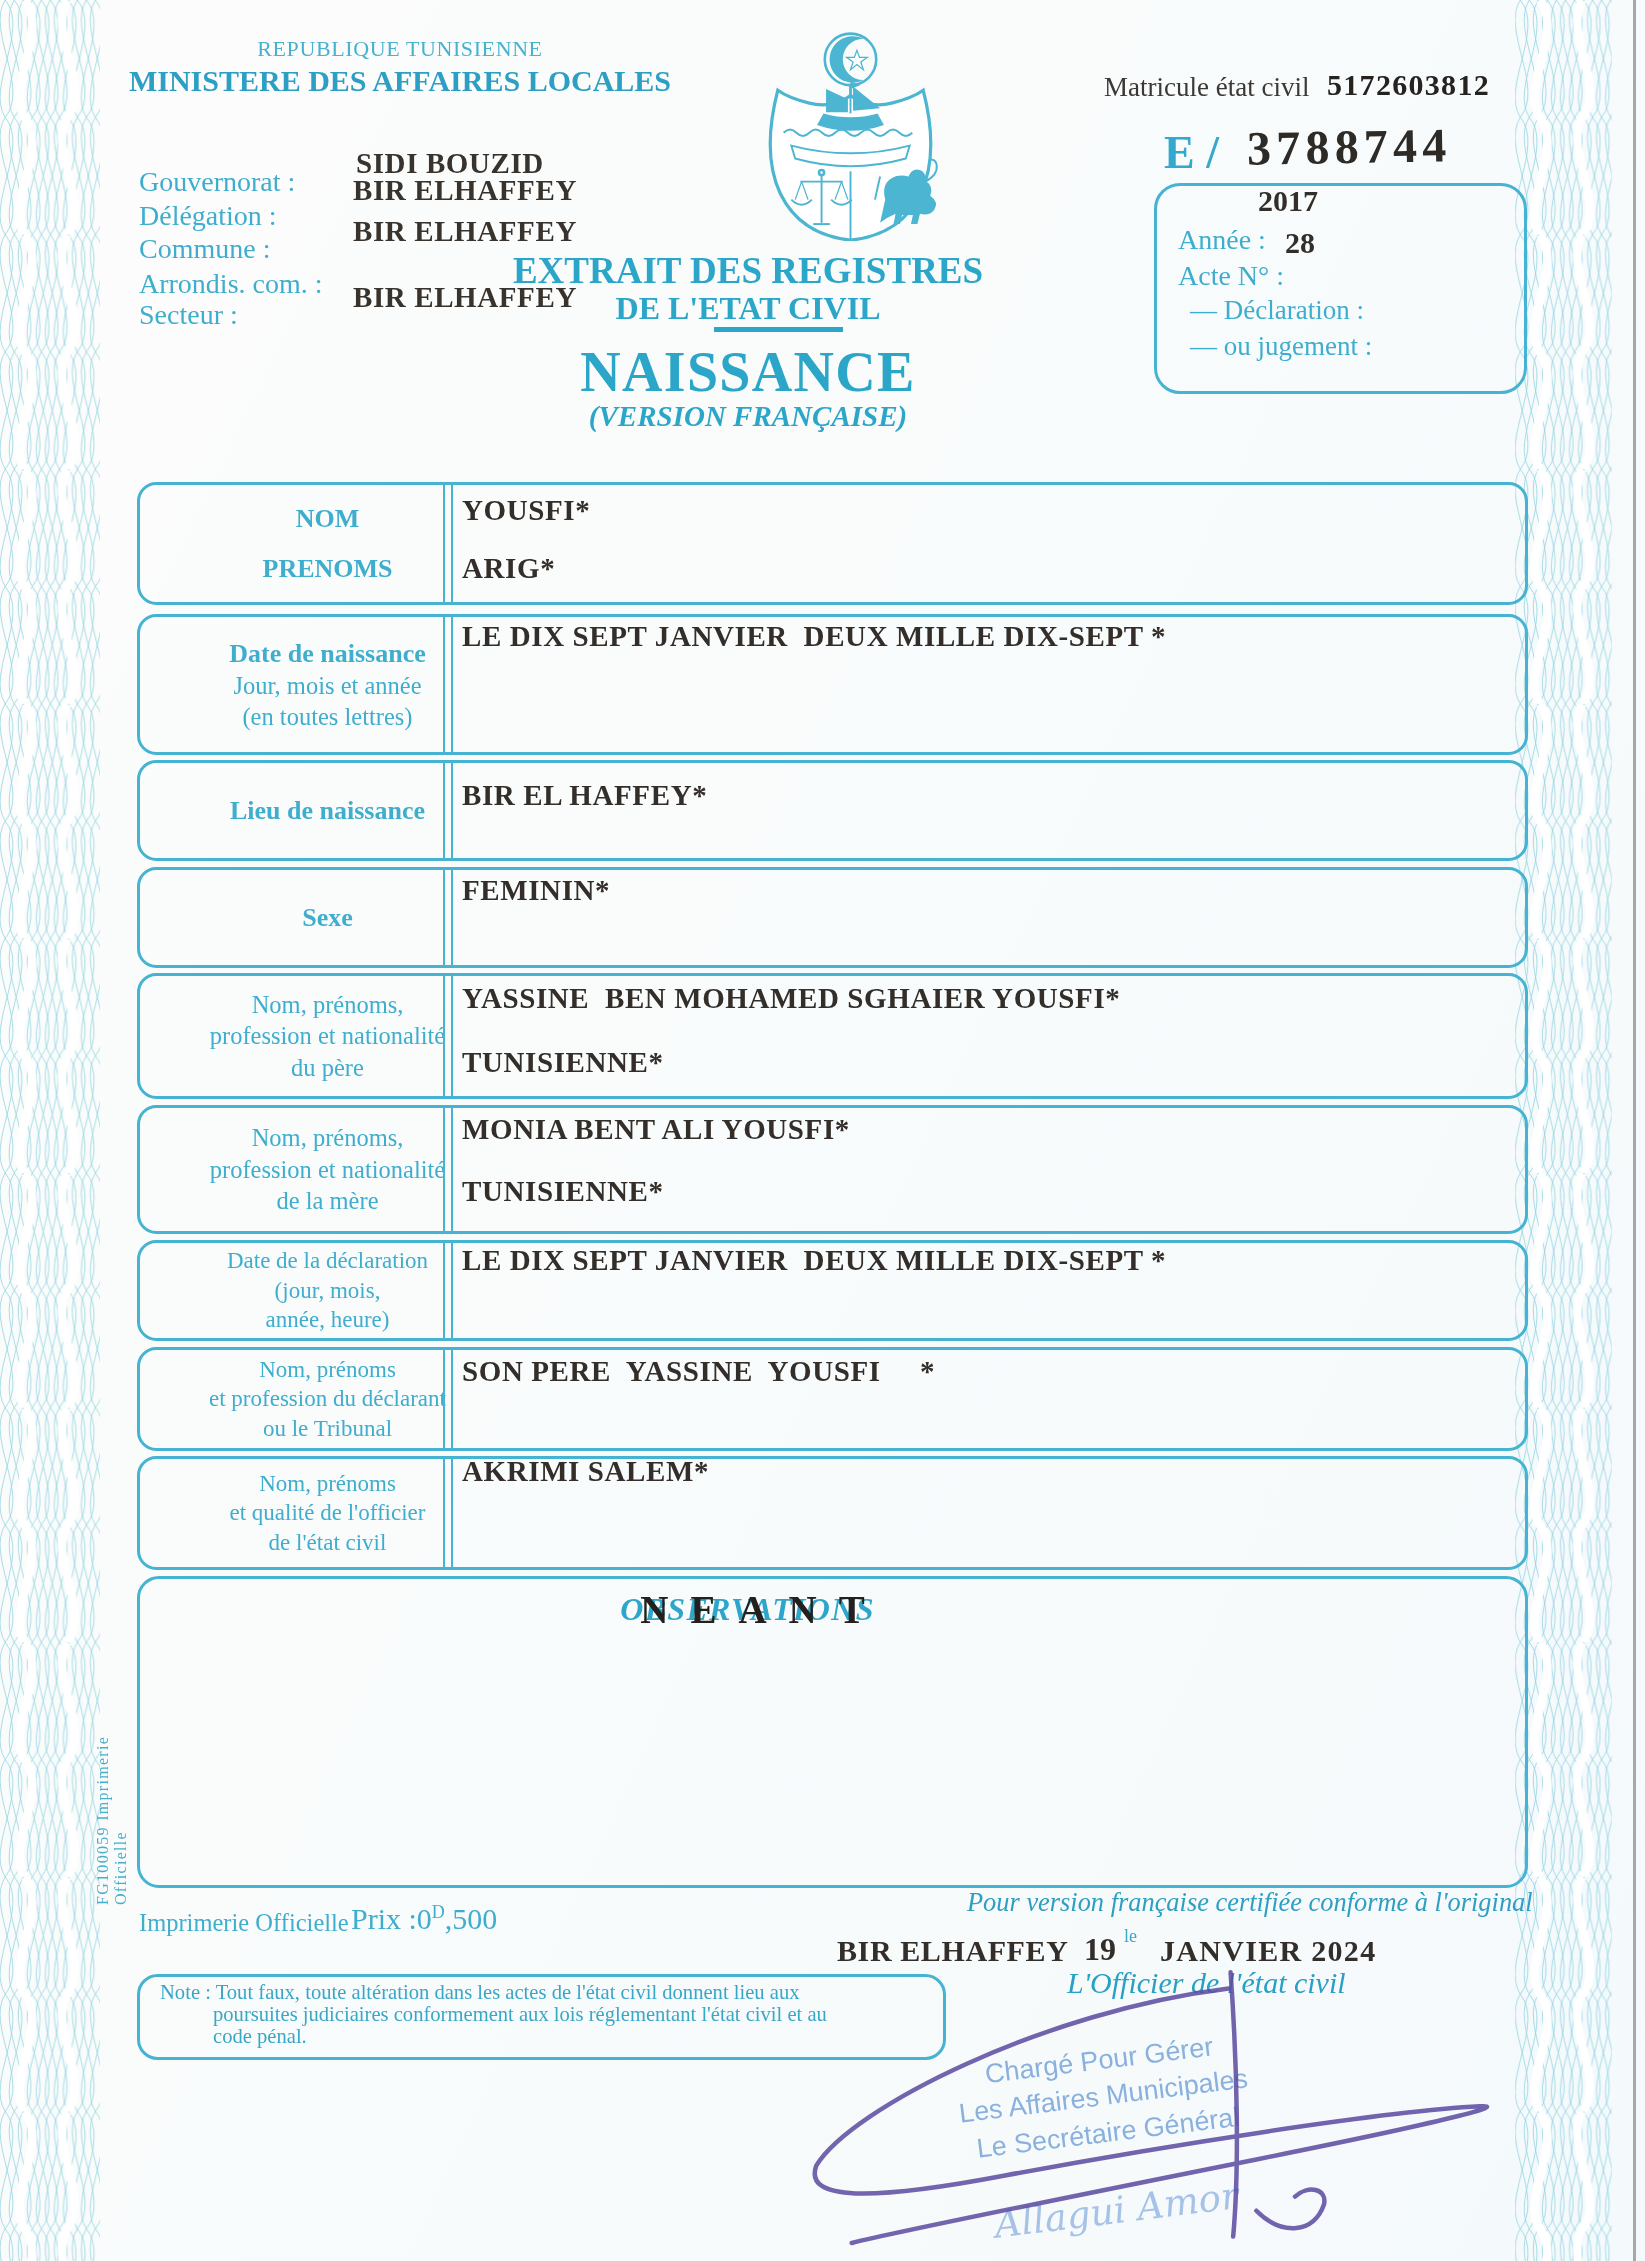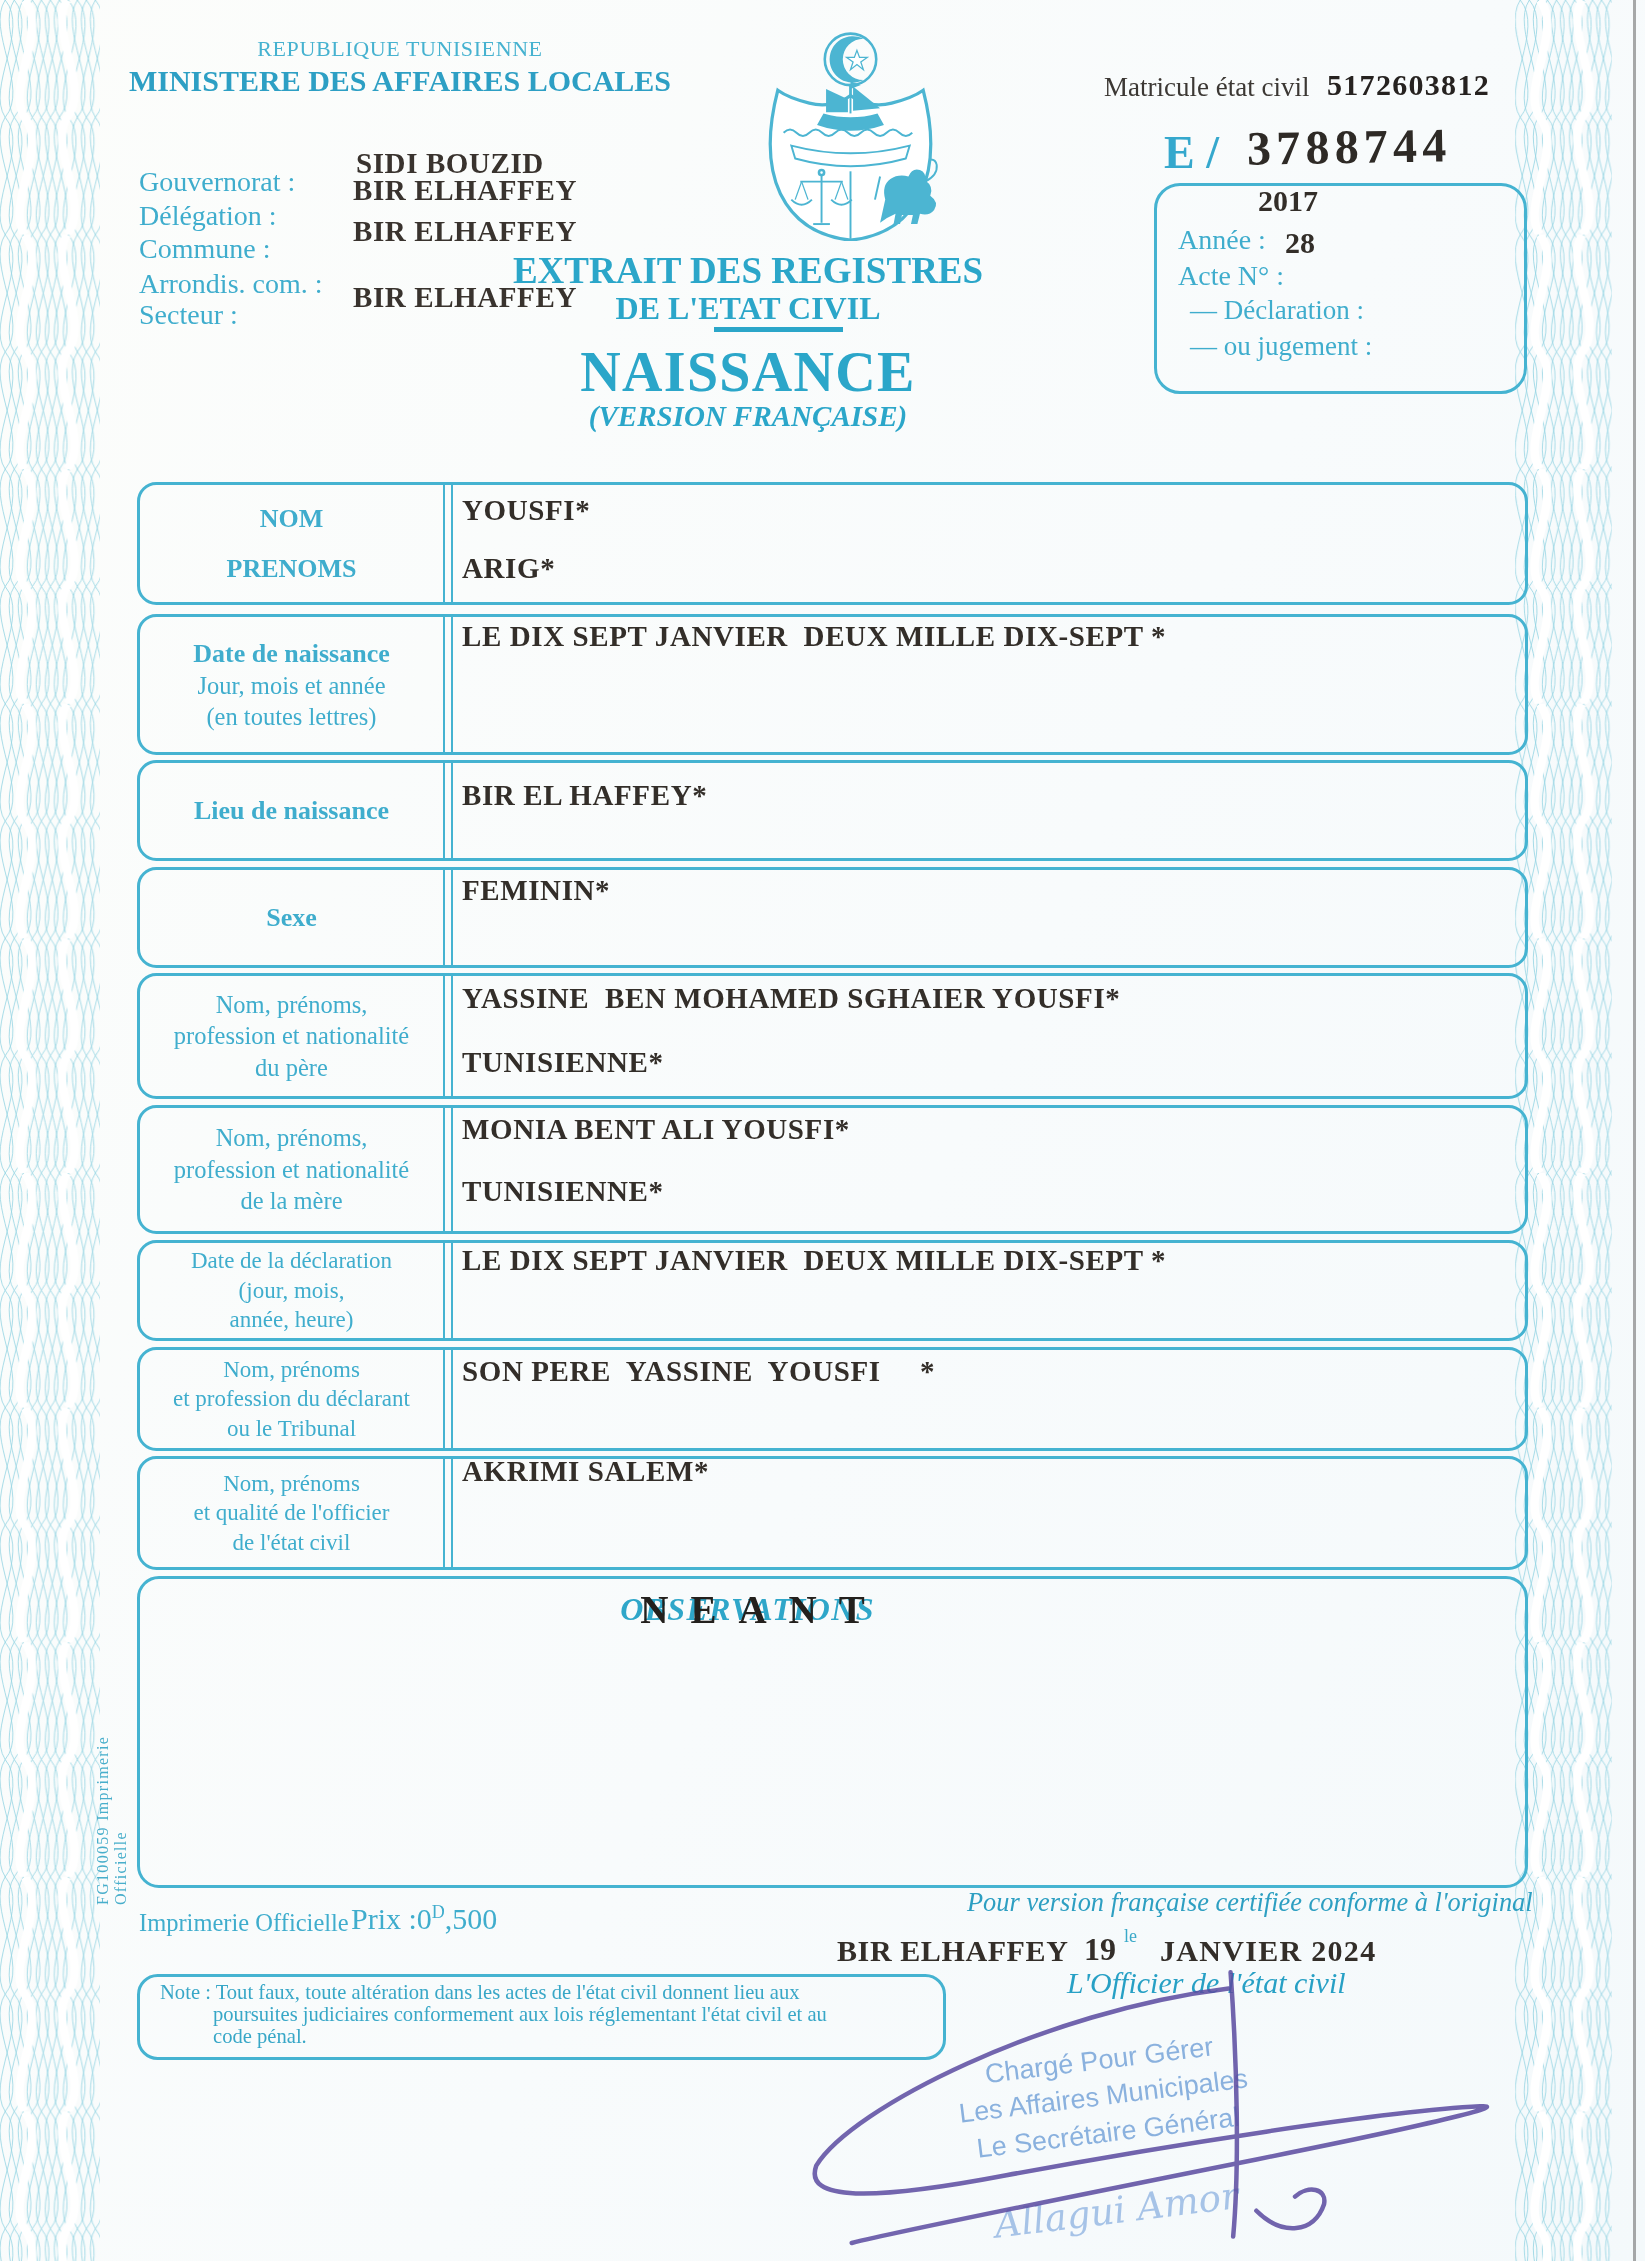--- a/index.html
+++ b/index.html
@@ -21,21 +21,21 @@
   .t2{top:290px;font-size:32px;font-weight:bold;}
   .tbar{left:714px;top:327px;width:129px;height:4.5px;background:#2ba6c9;}
   .t3{top:340px;font-size:56px;font-weight:bold;letter-spacing:1.3px;}
   .t4{top:400px;font-size:29px;font-weight:bold;font-style:italic;}
   
   .actebox{left:1154px;top:183px;width:367px;height:205px;border:3.2px solid #45b3d1;border-radius:26px;}
   
   .row{left:137px;width:1385px;border:3.2px solid #45b3d1;border-radius:19.3px;}
   .lbl{position:absolute;left:0;top:0;bottom:0;width:303px;display:flex;flex-direction:column;
        justify-content:center;align-items:center;text-align:center;color:#3fadcd;
-       font-size:24.5px;line-height:1.28;}
+       font-size:24.5px;line-height:1.28;padding-left:36px;}
   .lbl .bb{font-weight:bold;font-size:26px;}
   .spread{justify-content:space-evenly;}
   .dv1,.dv2{position:absolute;top:0;bottom:0;width:0;border-left:2.6px solid #45b3d1;}
   .dv1{left:303px;} .dv2{left:311px;}
   .val span{position:absolute;left:322px;white-space:pre;font-weight:bold;font-size:29px;
             color:#332e29;letter-spacing:0.6px;}
   
   .obsbox{left:137px;top:1576px;width:1385px;height:306px;border:3.2px solid #45b3d1;border-radius:22px;}
   .obsword{left:567px;top:1591px;width:361px;text-align:center;font-size:32px;font-weight:bold;
            font-style:italic;color:#2ea6c9;letter-spacing:1.3px;}

